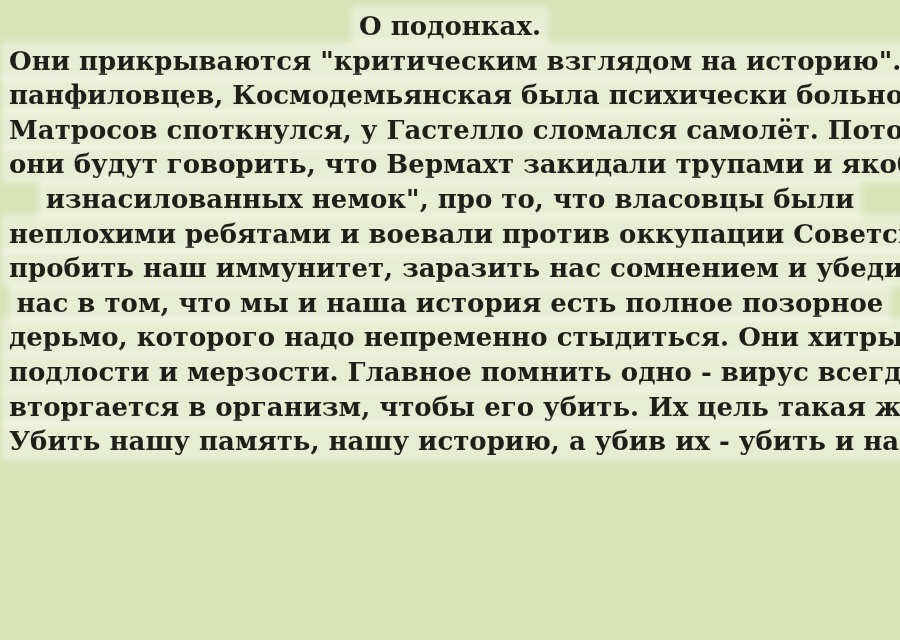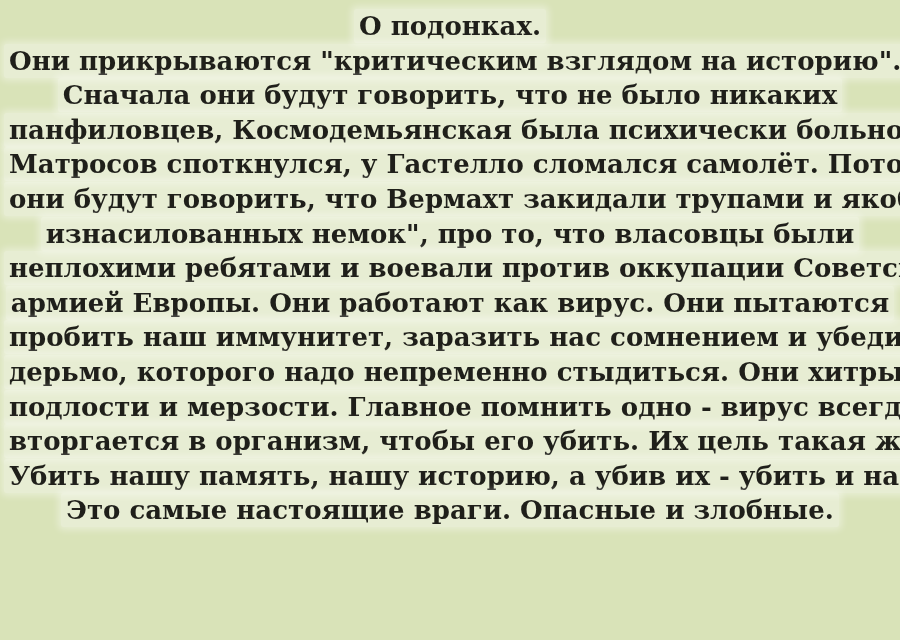--- a/index.html
+++ b/index.html
@@ -40,26 +40,24 @@
     -webkit-box-decoration-break: clone;
     box-decoration-break: clone;
   }
 </style>
 </head>
 <body>
 
 <div class="text-block">
   <div class="line"><span>О подонках.</span></div>
   <div class="line"><span>Они прикрываются "критическим взглядом на историю".</span></div>
-  <div class="line"><span>Сначала они будут говорить, что не было никаких</span></div>
   <div class="line"><span>панфиловцев, Космодемьянская была психически больной,</span></div>
   <div class="line"><span>Матросов споткнулся, у Гастелло сломался самолёт. Потом</span></div>
   <div class="line"><span>они будут говорить, что Вермахт закидали трупами и якобы</span></div>
   <div class="line"><span>изнасилованных немок", про то, что власовцы были</span></div>
   <div class="line"><span>неплохими ребятами и воевали против оккупации Советской</span></div>
-  <div class="line"><span>армией Европы. Они работают как вирус. Они пытаются</span></div>
   <div class="line"><span>пробить наш иммунитет, заразить нас сомнением и убедить</span></div>
+  <div class="line"><span>нас в том, что мы и наша история есть полное позорное</span></div>
   <div class="line"><span>дерьмо, которого надо непременно стыдиться. Они хитры и</span></div>
   <div class="line"><span>подлости и мерзости. Главное помнить одно - вирус всегда</span></div>
   <div class="line"><span>вторгается в организм, чтобы его убить. Их цель такая же.</span></div>
   <div class="line"><span>Убить нашу память, нашу историю, а убив их - убить и нас.</span></div>
-  <div class="line"><span>Это самые настоящие враги. Опасные и злобные.</span></div>
 </div>
 
 </body></html>

